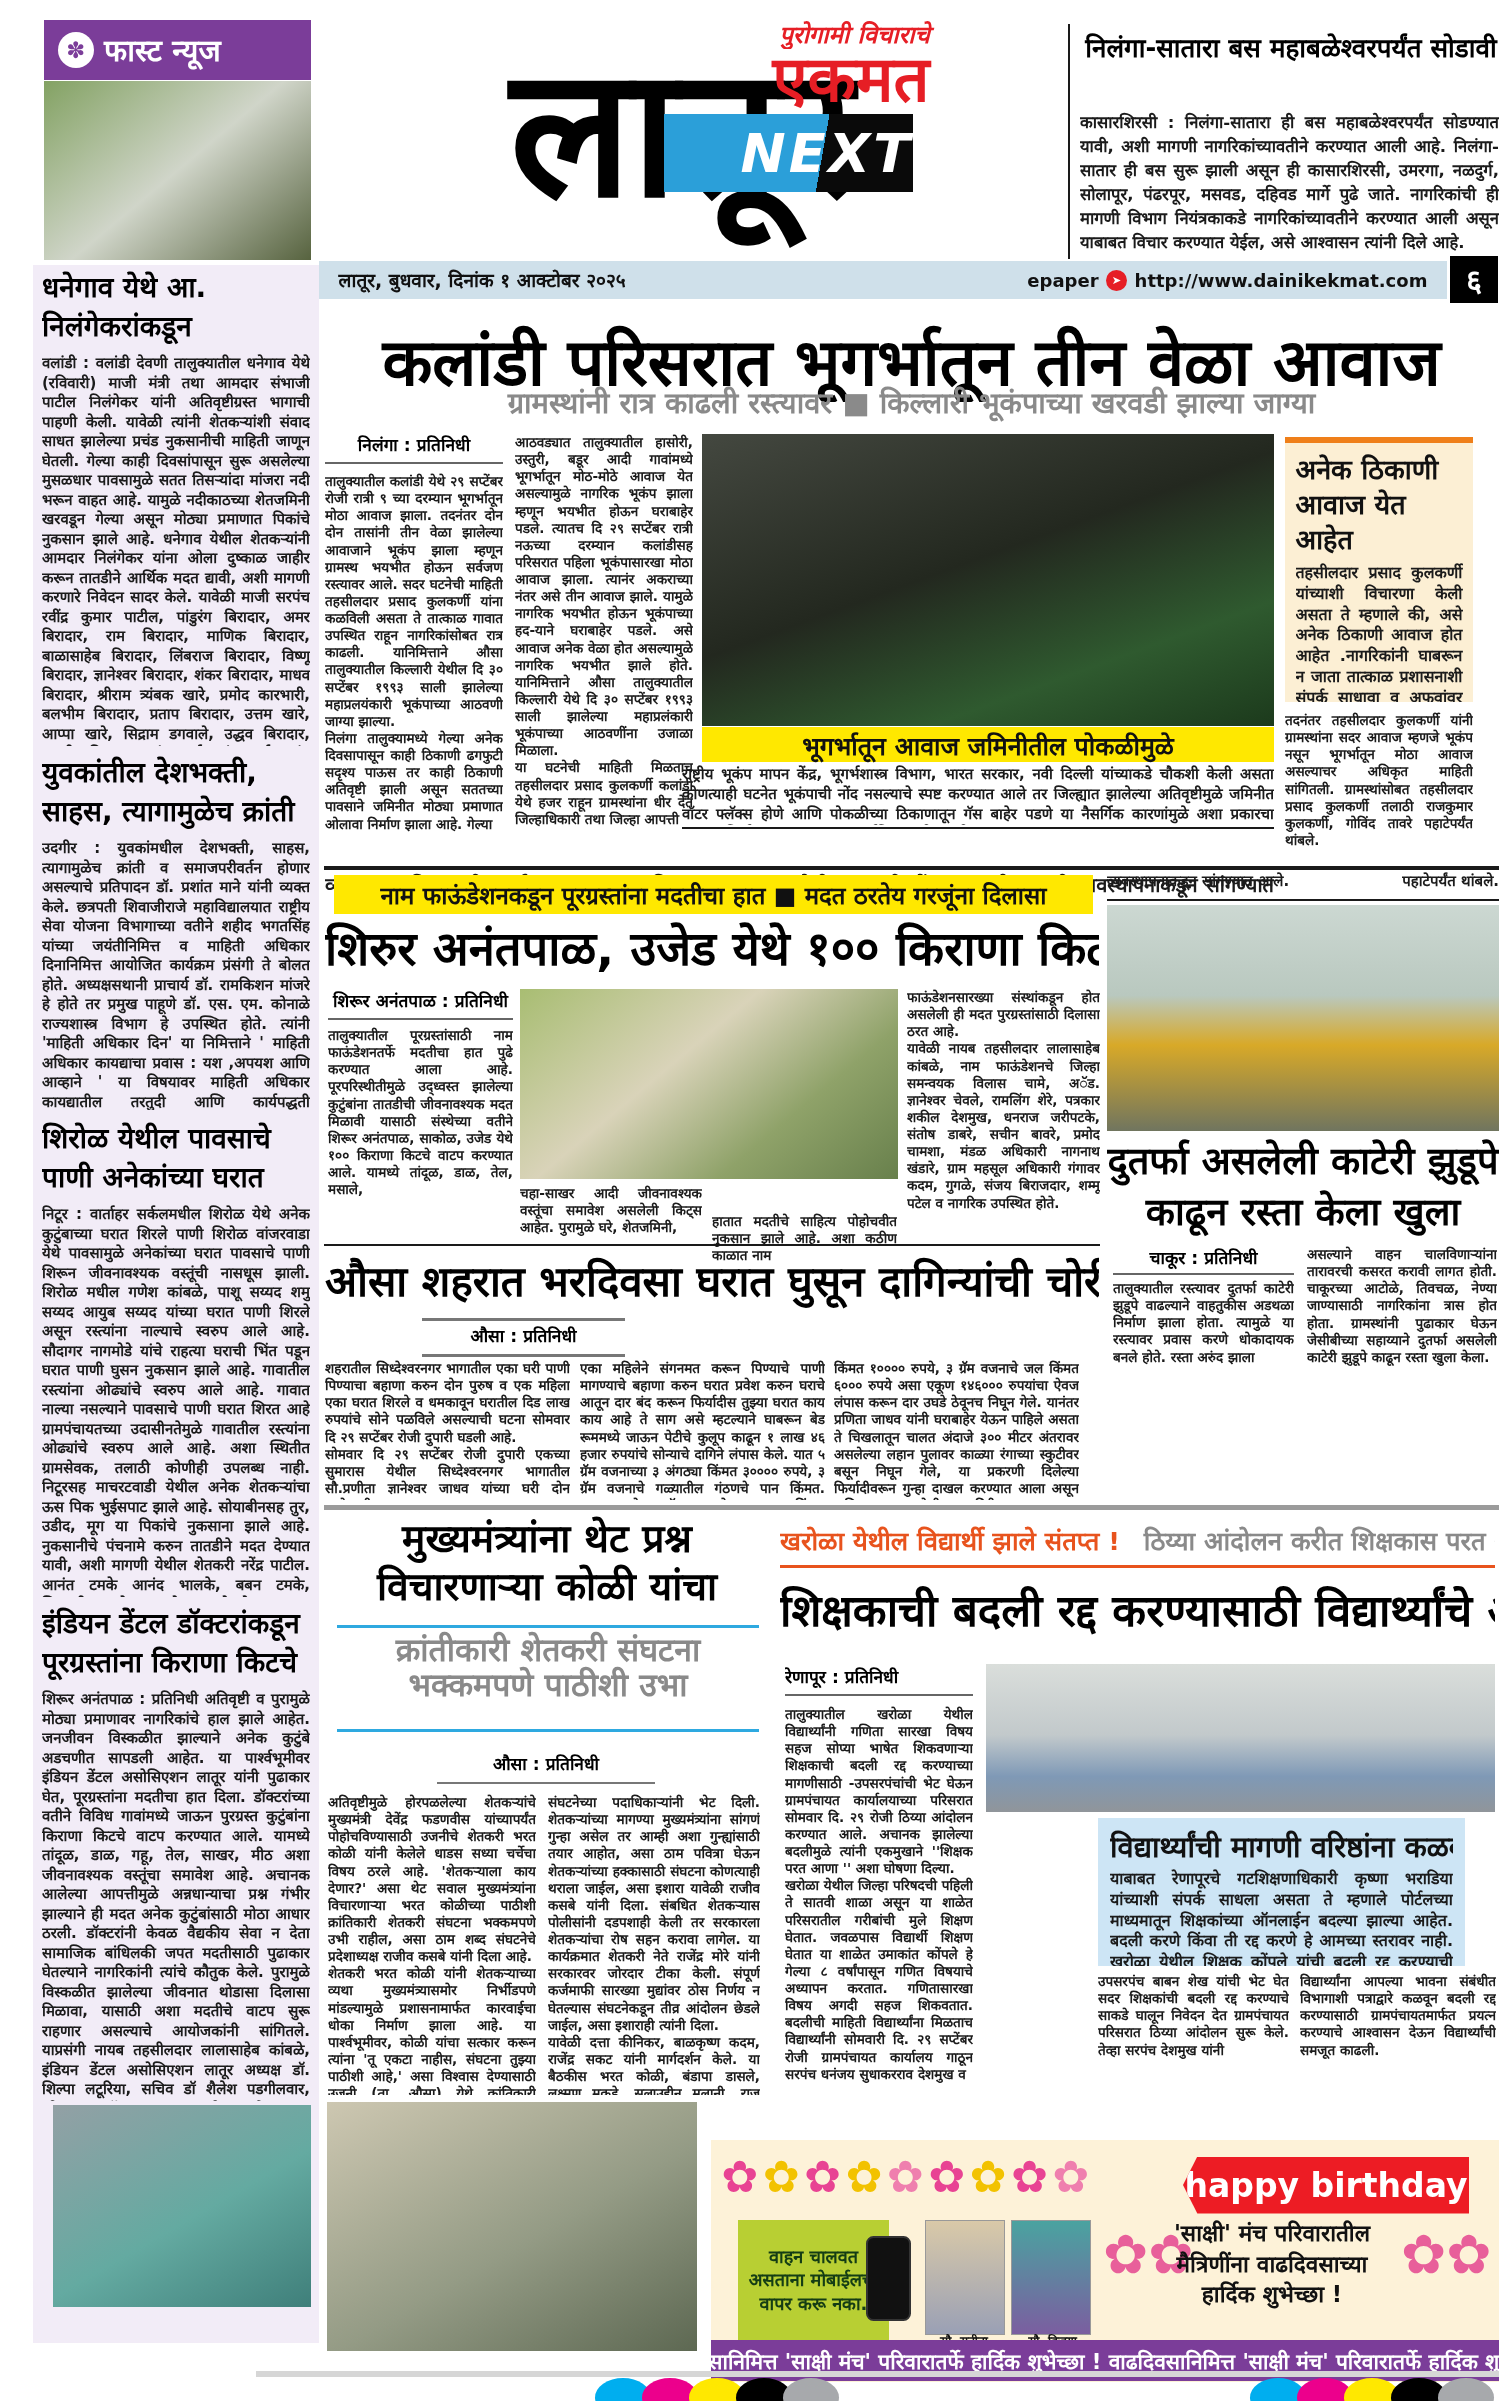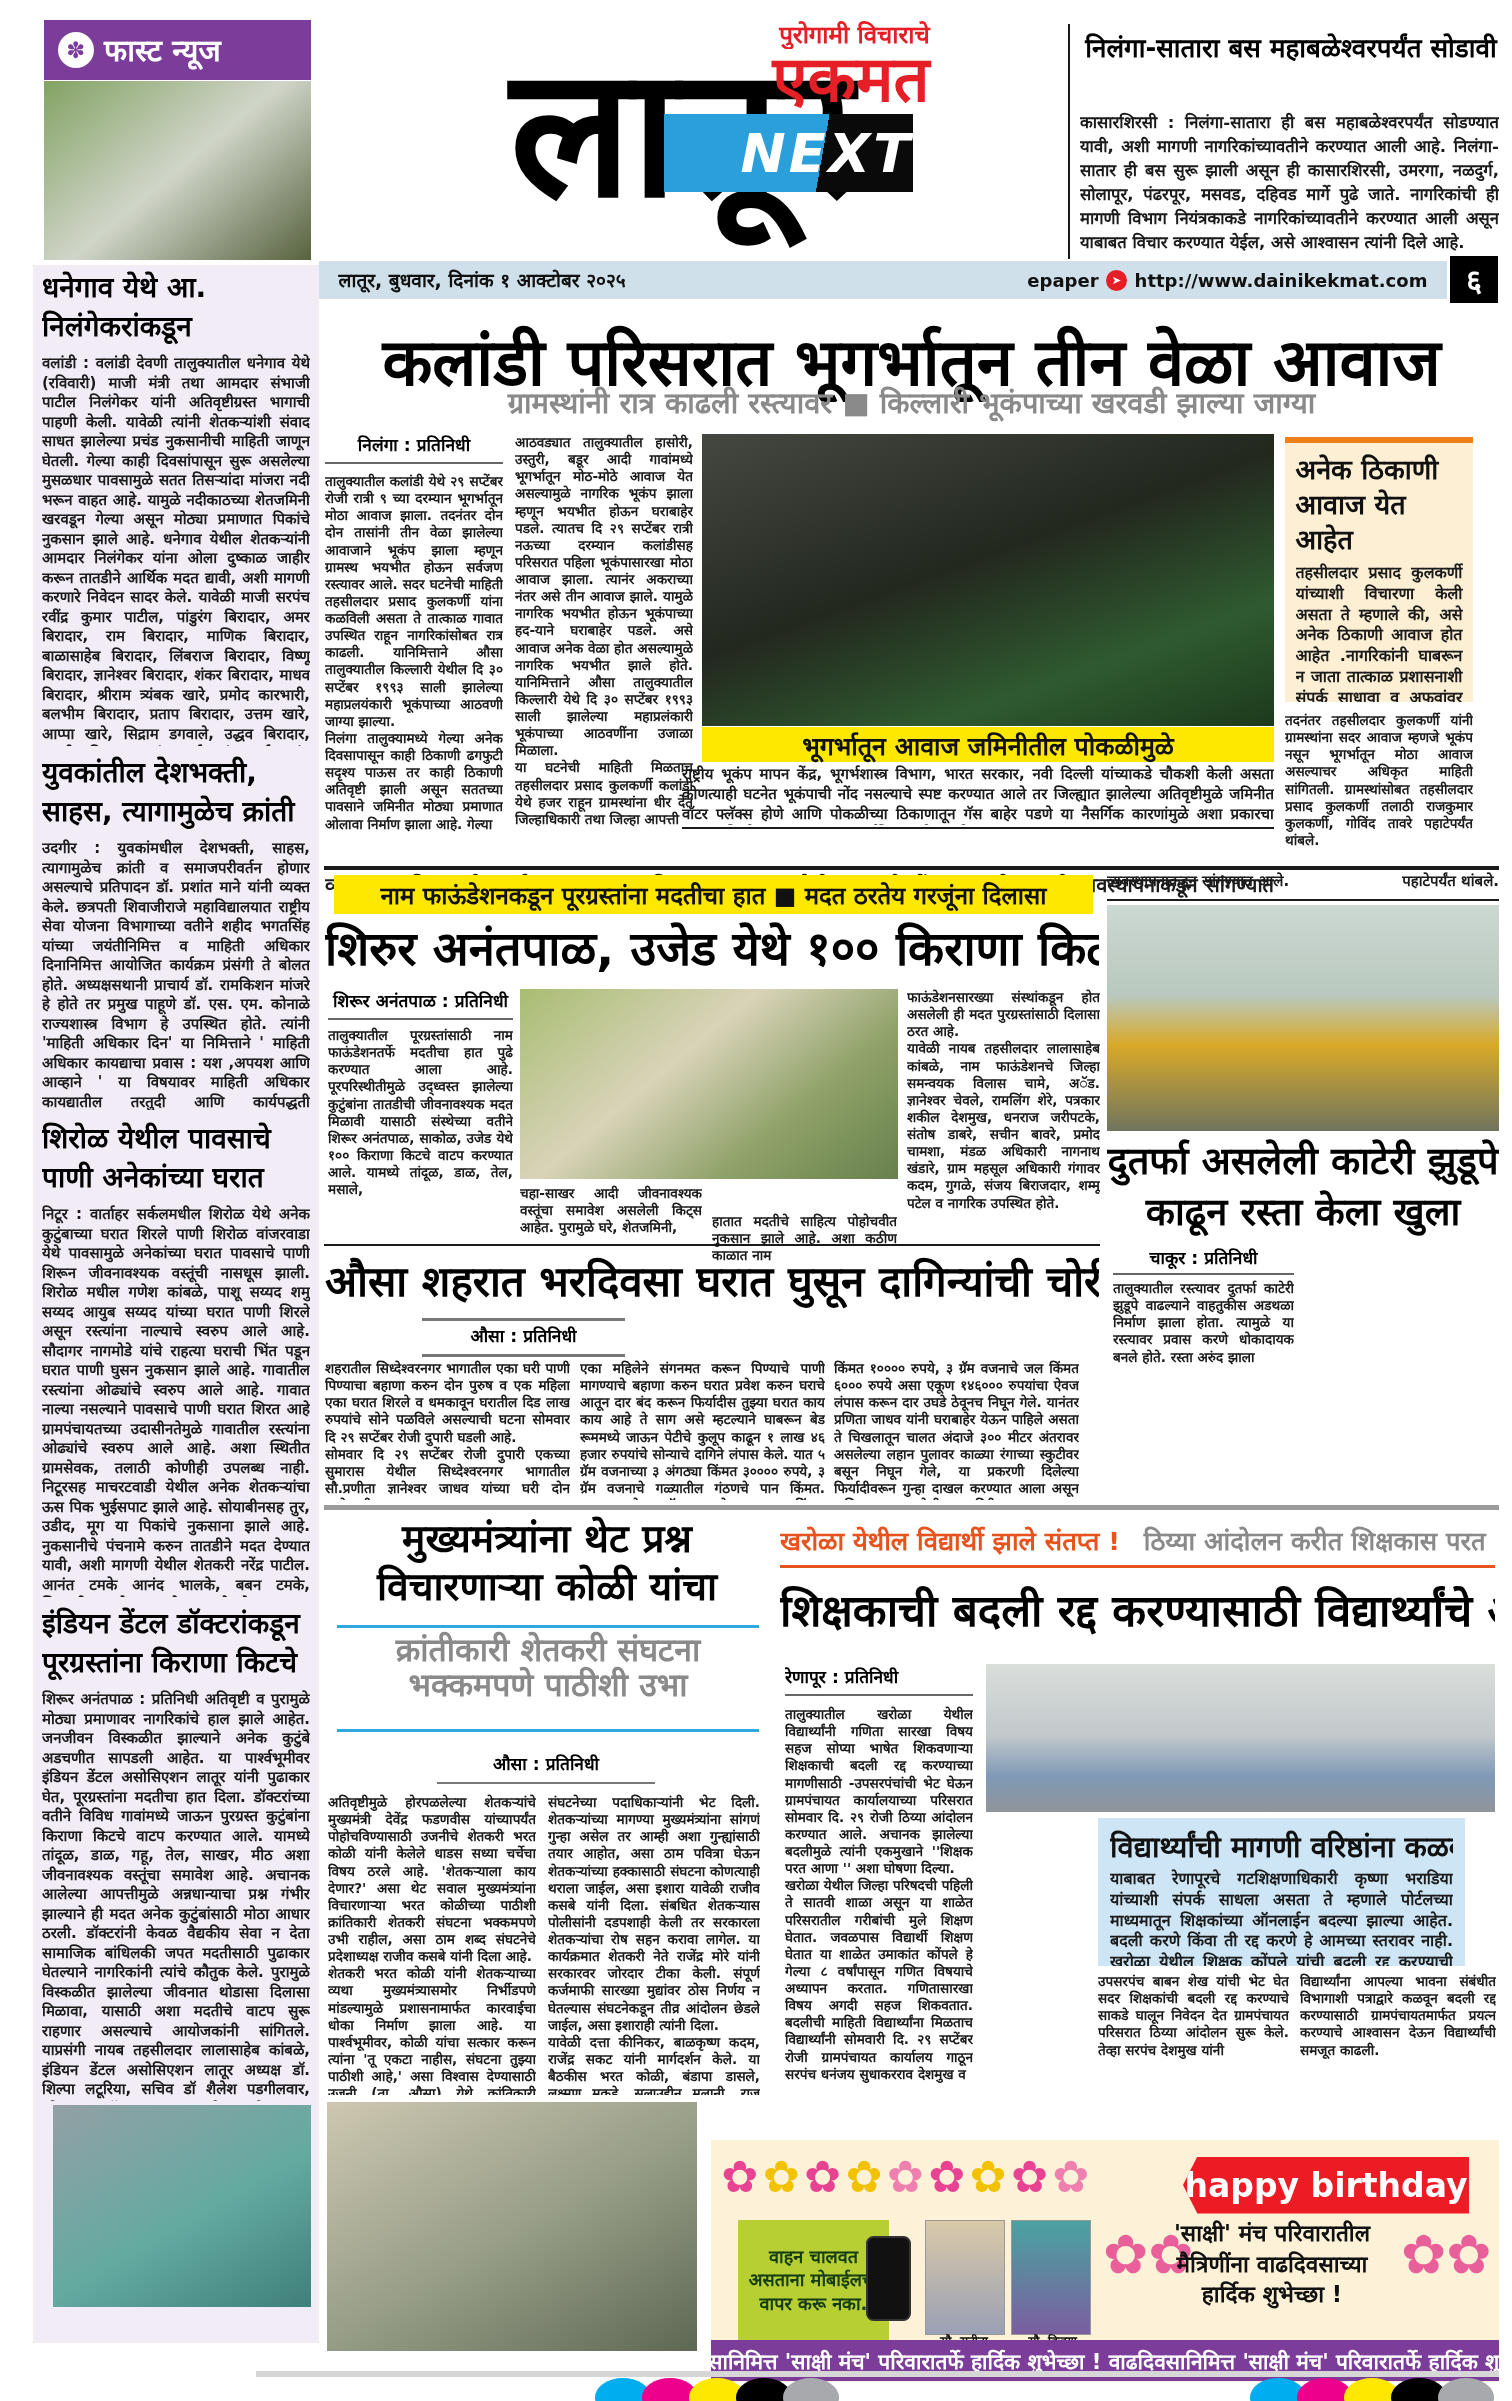--- a/index.html
+++ b/index.html
@@ -35,21 +35,21 @@
   <div class="abs" style="left:33px;top:265px;width:286px;height:2078px;background:#f2ecf7;"></div>
 
   <div class="abs" style="left:44px;top:19.6px;width:267px;height:60px;background:#7b3d99;display:flex;align-items:center;gap:10.5px;padding-left:13.6px;box-sizing:border-box;">
     <span style="width:36px;height:36px;border-radius:50%;background:#fff;color:#7b3d99;display:flex;align-items:center;justify-content:center;font-size:22.6px;font-weight:900;">✽</span>
     <span style="color:#fff;font-size:30px;font-weight:900;">फास्ट न्यूज</span>
   </div>
   <div class="abs ph ph7" style="left:44px;top:81px;width:267px;height:179px;"></div>
 
   <div class="abs" style="left:452px;top:19.6px;width:459px;height:233px;font-size:179px;line-height:226px;font-weight:900;color:#000;text-align:center;overflow:hidden;">लातूर</div>
 
-  <div class="abs" style="left:749px;top:16.6px;width:211px;height:32px;color:#e61e25;font-size:24px;font-weight:900;text-align:center;overflow:hidden;">पुरोगामी विचाराचे</div>
+  <div class="abs" style="left:749px;top:16.6px;width:211px;height:32px;color:#e61e25;font-size:24px;font-weight:900;text-align:center;overflow:hidden;font-style:italic;">पुरोगामी विचाराचे</div>
   <div class="abs" style="left:742px;top:45px;width:218px;height:72px;color:#e61e25;font-size:63px;line-height:69px;font-weight:900;text-align:center;overflow:hidden;">एकमत</div>
   <div class="abs" style="left:664px;top:114px;width:249px;height:78px;background:linear-gradient(100deg,#2b9fd9 63%,#0a0a0a 63%);display:flex;align-items:center;justify-content:flex-end;">
     <span style="color:#fff;font-size:54px;font-weight:900;font-style:italic;letter-spacing:3px;">NEXT</span>
   </div>
 
   <div class="abs rule" style="left:1068px;top:24px;width:2.3px;height:235px;"></div>
 
   <div class="abs hl" style="left:1083px;top:30px;width:416px;height:75px;font-size:26px;line-height:36px;">निलंगा-सातारा बस महाबळेश्वरपर्यंत सोडावी</div>
   <div class="abs bodytxt" style="left:1080px;top:111px;width:419px;height:149px;font-size:16.6px;line-height:1.45;">कासारशिरसी : निलंगा-सातारा ही बस महाबळेश्वरपर्यंत सोडण्यात यावी, अशी मागणी नागरिकांच्यावतीने करण्यात आली आहे. निलंगा-सातार ही बस सुरू झाली असून ही कासारशिरसी, उमरगा, नळदुर्ग, सोलापूर, पंढरपूर, मसवड, दहिवड मार्गे पुढे जाते. नागरिकांची ही मागणी विभाग नियंत्रकाकडे नागरिकांच्यावतीने करण्यात आली असून याबाबत विचार करण्यात येईल, असे आश्वासन त्यांनी दिले आहे.</div>
 
@@ -105,20 +105,21 @@
 
   <div class="abs" style="left:1107px;top:872px;width:392px;height:25.6px;display:flex;justify-content:space-between;overflow:hidden;">
     <span class="bodytxt" style="font-size:15px;">व्यवस्थापनाकडून सांगण्यात आले.</span>
     <span class="bodytxt" style="font-size:15px;">पहाटेपर्यंत थांबले.</span>
   </div>
   <div class="abs rule" style="left:1107px;top:899px;width:392px;height:1.5px;"></div>
   <div class="abs ph ph3" style="left:1107px;top:905px;width:392px;height:226px;"></div>
   <div class="abs hl" style="left:1107px;top:1136px;width:392px;height:104px;font-size:38px;line-height:51px;">दुतर्फा असलेली काटेरी झुडूपे काढून रस्ता केला खुला</div>
   <div class="abs byline" style="left:1113px;top:1246px;width:181px;height:27px;border-bottom:2.3px solid #666;line-height:24px;">चाकूर : प्रतिनिधी</div>
   <div class="abs bodytxt" style="left:1113px;top:1280px;width:181px;height:218px;">तालुक्यातील रस्त्यावर दुतर्फा काटेरी झुडूपे वाढल्याने वाहतुकीस अडथळा निर्माण झाला होता. त्यामुळे या रस्त्यावर प्रवास करणे धोकादायक बनले होते. रस्ता अरुंद झाला</div>
+  <div class="abs bodytxt" style="left:1307px;top:1246px;width:190px;height:253px;">असल्याने वाहन चालविणाऱ्यांना तारावरची कसरत करावी लागत होती. चाकूरच्या आटोळे, तिवचळ, नेण्या जाण्यासाठी नागरिकांना त्रास होत होता. ग्रामस्थांनी पुढाकार घेऊन जेसीबीच्या सहाय्याने दुतर्फा असलेली काटेरी झुडूपे काढून रस्ता खुला केला.</div>
 
   <div class="abs hl nowrap" style="left:325px;top:1252px;width:774px;height:60px;font-size:42px;line-height:59px;">औसा शहरात भरदिवसा घरात घुसून दागिन्यांची चोरी</div>
   <div class="abs byline" style="left:422px;top:1318px;width:203px;height:33px;border-top:3px solid #777;border-bottom:3px solid #777;line-height:30px;">औसा : प्रतिनिधी</div>
   <div class="abs bodytxt" style="left:325px;top:1360px;width:245px;height:140px;">शहरातील सिध्देश्वरनगर भागातील एका घरी पाणी पिण्याचा बहाणा करुन दोन पुरुष व एक महिला एका घरात शिरले व धमकावून घरातील दिड लाख रुपयांचे सोने पळविले असल्याची घटना सोमवार दि २९ सप्टेंबर रोजी दुपारी घडली आहे.
 सोमवार दि २९ सप्टेंबर रोजी दुपारी एकच्या सुमारास येथील सिध्देश्वरनगर भागातील सौ.प्रणीता ज्ञानेश्वर जाधव यांच्या घरी दोन अनोळखी पुरुष व</div>
   <div class="abs bodytxt" style="left:580px;top:1360px;width:245px;height:140px;">एका महिलेने संगनमत करून पिण्याचे पाणी मागण्याचे बहाणा करुन घरात प्रवेश करुन घराचे आतून दार बंद करून फिर्यादीस तुझ्या घरात काय काय आहे ते साग असे म्हटल्याने घाबरून बेड रूममध्ये जाऊन पेटीचे कुलूप काढून १ लाख ४६ हजार रुपयांचे सोन्याचे दागिने लंपास केले. यात ५ ग्रॅम वजनाच्या ३ अंगठ्या किंमत ३०००० रुपये, ३ ग्रॅम वजनाचे गळ्यातील गंठणचे पान किंमत. ६००० रुपये, २ ग्रॅम वजनाचे बदाम पान किंमत ४००० रुपये, तसेच कपाटामध्ये ठेवलेले १ तोळे वजनाची ४ अंगठ्या</div>
   <div class="abs bodytxt" style="left:834px;top:1360px;width:245px;height:140px;">किंमत १०००० रुपये, ३ ग्रॅम वजनाचे जल किंमत ६००० रुपये असा एकूण १४६००० रुपयांचा ऐवज लंपास करून दार उघडे ठेवूनच निघून गेले. यानंतर प्रणिता जाधव यांनी घराबाहेर येऊन पाहिले असता ते चिखलातून चालत अंदाजे ३०० मीटर अंतरावर असलेल्या लहान पुलावर काळ्या रंगाच्या स्कुटीवर बसून निघून गेले, या प्रकरणी दिलेल्या फिर्यादीवरून गुन्हा दाखल करण्यात आला असून अधिक तपास पोलीस उपनिरीक्षक माळवदकर यांच्याकडे देण्यात आला आहे.</div>
   <div class="abs grule" style="left:324px;top:1505px;width:1175px;height:4.5px;"></div>
 
   <div class="abs hl" style="left:325px;top:1515px;width:444px;height:96px;font-size:39px;line-height:48px;">मुख्यमंत्र्यांना थेट प्रश्न विचारणाऱ्या कोळी यांचा सत्कार</div>

